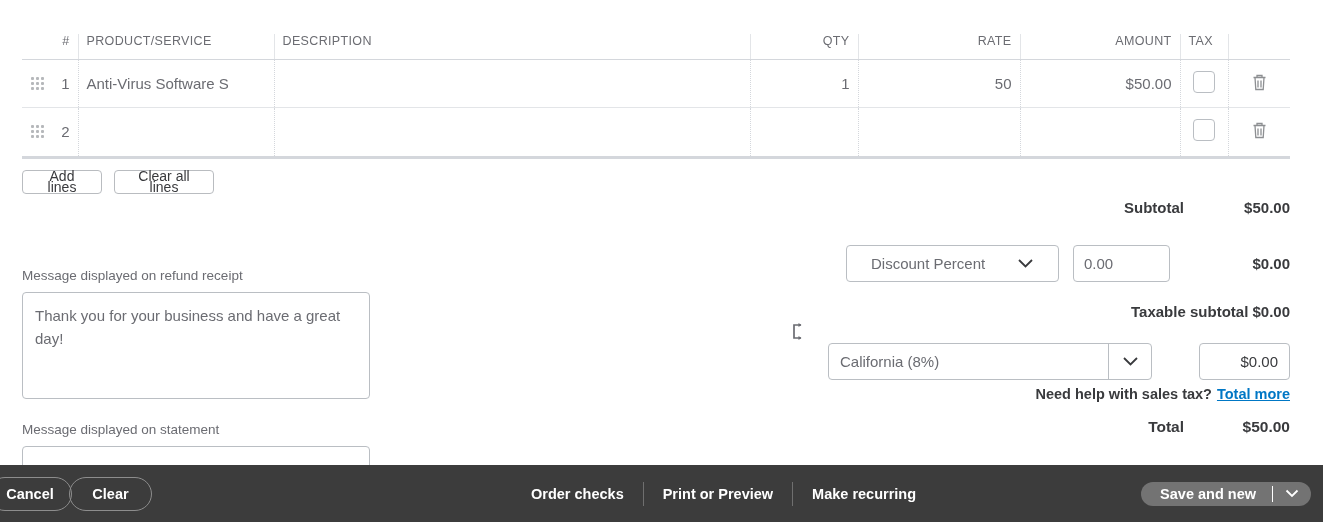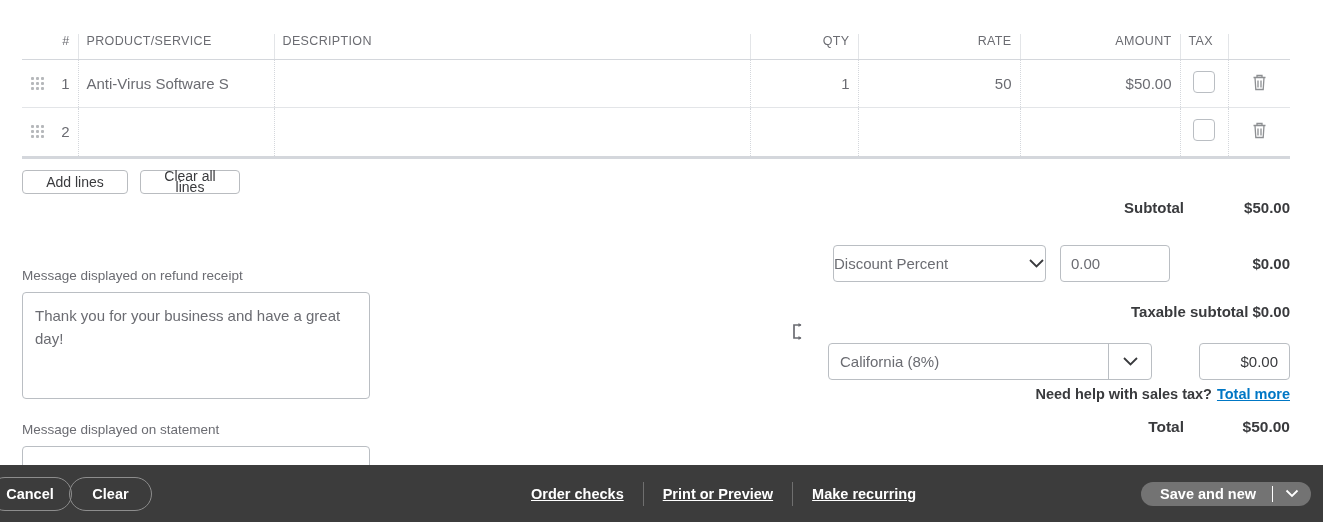--- a/index.html
+++ b/index.html
@@ -56,21 +56,21 @@
   .trash { display: inline-block; }
 
   
   .lines-btns { position: absolute; left: 22px; top: 170px; display: flex; gap: 12px; }
   .btn-outline {
     border: 1px solid #b9bcc0; background: #fff; border-radius: 4px;
     font-size: 14px; color: #393a3d; padding: 6px 14px; height: 24px;
     line-height: 11px; cursor: pointer; font-family: inherit;
     display: inline-flex; align-items: center; justify-content: center;
   }
-  .btn-w1 { width: 106px; }
+  .btn-w1 { width: 80px; }
   .btn-w2 { width: 100px; }
 
   
   .msg-label { font-size: 13.5px; color: #6b6c72; }
   .msg-box {
     width: 348px; border: 1px solid #babec3; border-radius: 4px;
     background: #fff; font-size: 15px; color: #6b6c72;
     padding: 11px 12px; font-family: inherit; line-height: 1.55;
     resize: none; outline: none;
   }
@@ -80,26 +80,26 @@
   #stmt-box     { position: absolute; left: 22px; top: 446px; height: 60px; }
   .t-label { font-size: 15px; font-weight: bold; color: #393a3d; }
   .t-value { font-size: 15px; font-weight: bold; color: #393a3d; width: 106px; text-align: right; }
 
   #subtotal-row { position: absolute; right: 33px; top: 199px; display: flex; align-items: center; }
   #subtotal-row .t-label { width: 200px; text-align: right; }
 
   #discount-row { position: absolute; right: 33px; top: 245px; display: flex; align-items: center; gap: 14px; }
   .select-box {
     width: 213px; height: 37px; border: 1px solid #babec3; border-radius: 4px;
-    background: #fff; display: flex; align-items: center; padding: 0 0;
+    background: #fff; display: flex; align-items: center; padding: 0 24px;
     font-size: 15px; color: #6b6c72; position: relative; cursor: pointer;
   }
   .select-box .caret { margin-left: auto; }
   .num-box {
-    width: 110px; height: 37px; border: 1px solid #babec3; border-radius: 4px;
+    width: 97px; height: 37px; border: 1px solid #babec3; border-radius: 4px;
     background: #fff; font-size: 15px; color: #6b6c72; padding: 0 10px;
     font-family: inherit; outline: none;
   }
 
   #taxsub-row { position: absolute; right: 33px; top: 303px; display: flex; }
   .taxsub { font-size: 15px; font-weight: bold; color: #393a3d; }
 
   #recalc-icon { position: absolute; left: 790px; top: 322px; }
 
   #tax-row { position: absolute; right: 33px; top: 343px; display: flex; align-items: center; gap: 0; }
@@ -136,21 +136,21 @@
     border: 1px solid #8d8d8d; border-radius: 20px; background: transparent;
     color: #fff; font-size: 14.5px; font-weight: bold; font-family: inherit;
     height: 34px; padding: 0 20px; cursor: pointer;
     display: inline-flex; align-items: center; justify-content: center;
   }
   #cancel-btn { position: absolute; left: -12px; width: 84px; }
   #clear-btn  { position: absolute; left: 69px; width: 83px; }
   .centerlinks { position: absolute; left: 512px; display: flex; align-items: center; }
   .clink {
     color: #fff; font-size: 14.5px; font-weight: bold; cursor: pointer;
-    padding: 0 19px; line-height: 20px; text-decoration: underline;
+    padding: 0 19px; line-height: 20px;
   }
   .vdiv { width: 1px; height: 24px; background: #6f6f6f; }
   .savewrap {
     position: absolute; right: 12px; display: flex; align-items: stretch;
     background: #737373; border-radius: 20px; height: 24px; cursor: pointer;
   }
   .savewrap .lbl {
     color: #fff; font-size: 14.5px; font-weight: bold;
     display: flex; align-items: center; padding: 0 16px 0 19px;
   }

